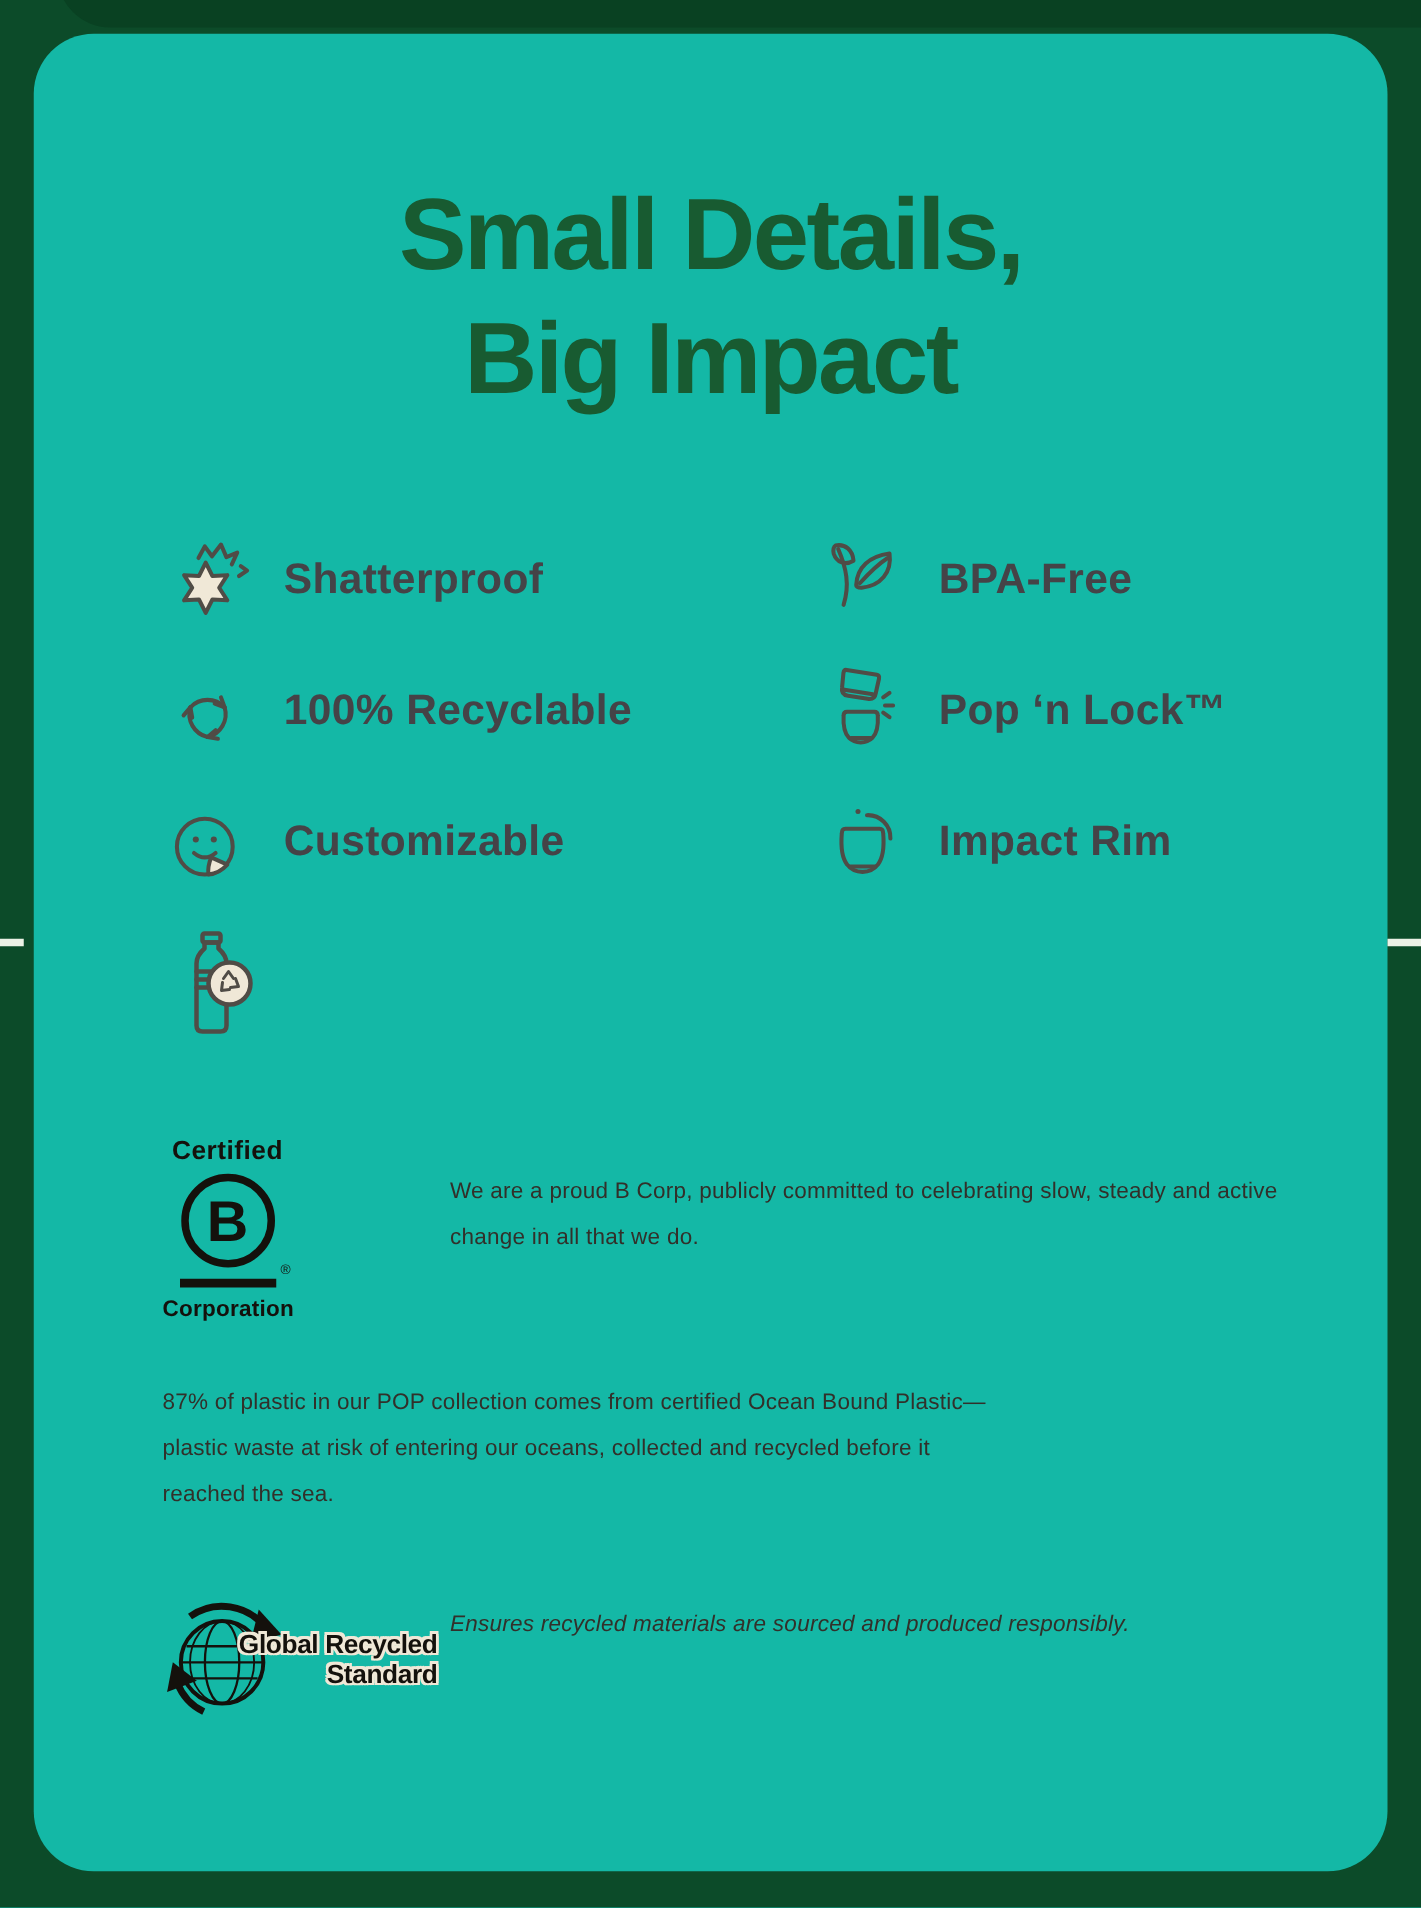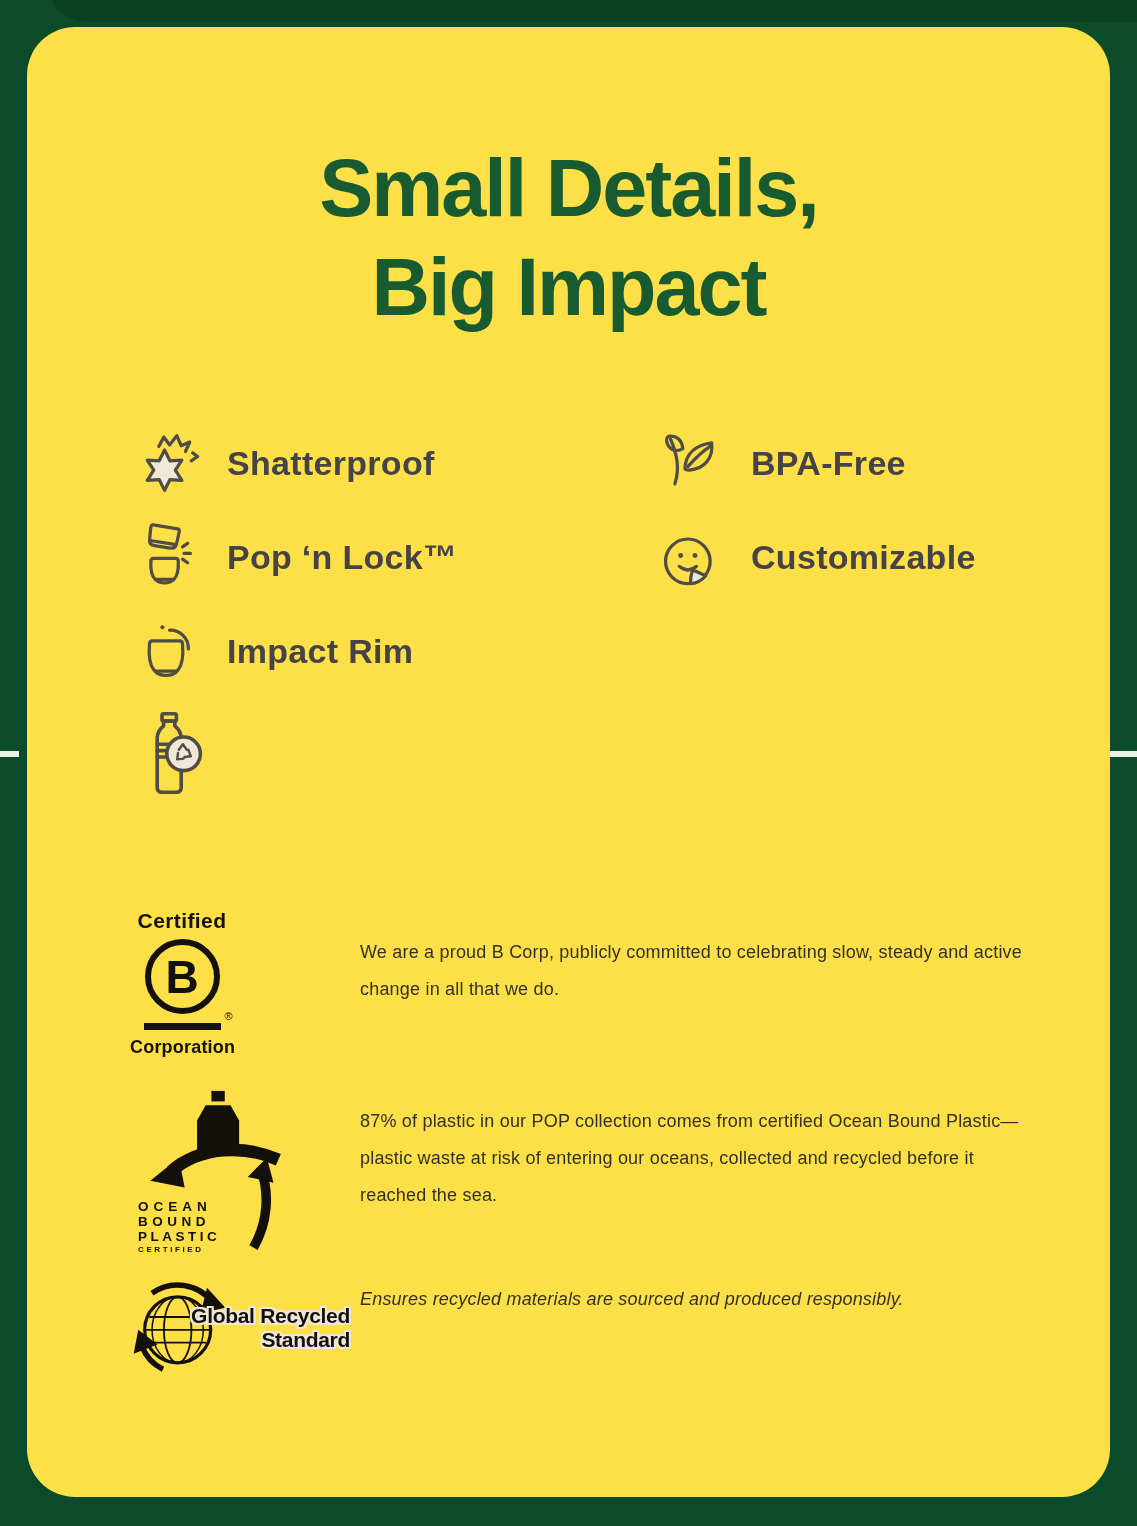--- a/index.html
+++ b/index.html
@@ -7,32 +7,32 @@
     width:1137px;height:1526px;position:relative;overflow:hidden;
     background:#0C4B29;
     font-family:"Liberation Sans",sans-serif;
   }
   .prev-edge{
     position:absolute;top:-30px;left:46px;right:-20px;height:52px;
     background:#094122;border-radius:0 0 0 42px;
   }
   .card{
     position:absolute;left:27px;top:27px;width:1083px;height:1470px;
-    background:#fde047;border-radius:48px;
+    background:#14b8a6;border-radius:48px;
   }
   .headline{
     position:absolute;top:112px;left:0;width:100%;margin:0;
     text-align:center;color:#185B31;
     font-size:81px;line-height:99px;font-weight:900;letter-spacing:-2px;
   }
   .headline span{display:block;}
   
   .features{
     position:absolute;left:103px;top:400px;
-    display:grid;grid-template-columns:524px auto;row-gap:22px;
+    display:grid;grid-template-columns:524px auto;row-gap:33px;
   }
   .feat{display:flex;align-items:center;gap:25px;}
   .feat.wide{grid-column:1 / -1;}
   .feat svg{flex:none;display:block;}
   .ficon{stroke:#504C46;fill:none;stroke-width:4.5;stroke-linecap:round;stroke-linejoin:round;}
   .flabel{font-size:34px;font-weight:700;color:#454347;letter-spacing:.3px;}
   
   .cert{position:absolute;left:103px;display:flex;}
   #cert1{top:882px;} #cert2{top:1058px;} #cert3{top:1244px;}
   .cert-logo{width:230px;flex:none;}
@@ -100,20 +100,37 @@
     <div class="feat">
       <svg class="ficon" width="72" height="72" viewBox="0 0 100 100">
         <path d="M20 13 C31 11 39 18 40 30 C30 36 21 31 18 22 C17 18 18 14 20 13 Z"></path>
         <path d="M43 57 C44 37 58 25 80 22 C83 43 70 58 49 60 C46 60 43 59 43 57 Z"></path>
         <path d="M47 55 C57 44 67 34 78 27"></path>
         <path d="M23 17 C32 38 36 57 29 79"></path>
       </svg>
       <span class="flabel">BPA-Free</span>
     </div>
 
+    <div class="feat">
+      <svg class="ficon" width="72" height="72" viewBox="0 0 100 100">
+        <g>
+          <path d="M31 47 A26 26 0 0 1 69 47"></path>
+          <path d="M69 47 L58 43 M69 47 L65 36"></path>
+        </g>
+        <g transform="rotate(120 50 58)">
+          <path d="M31 47 A26 26 0 0 1 69 47"></path>
+          <path d="M69 47 L58 43 M69 47 L65 36"></path>
+        </g>
+        <g transform="rotate(240 50 58)">
+          <path d="M31 47 A26 26 0 0 1 69 47"></path>
+          <path d="M69 47 L58 43 M69 47 L65 36"></path>
+        </g>
+      </svg>
+      <span class="flabel">100% Recyclable</span>
+    </div>
 
     <div class="feat">
       <svg class="ficon" width="72" height="72" viewBox="0 0 100 100">
         <g transform="rotate(9 47 22)">
           <path d="M30 8 L64 8 Q67 8 67 12 L66 28 Q66 36 58 36 L36 36 Q28 36 28 28 L27 12 Q27 8 30 8 Z"></path>
           <path d="M31 30 L63 30"></path>
         </g>
         <path d="M33 52 Q29 52 29 56 Q28 74 35 81 Q40 86 48 86 Q56 86 61 81 Q68 74 67 56 Q67 52 63 52 Z"></path>
         <path d="M37 81 L59 81"></path>
         <path d="M73 36 L80 31 M75 45 L84 45 M73 53 L80 58"></path>
@@ -168,38 +185,20 @@
           <div class="bcorp-bar"></div>
           <span class="bcorp-reg">®</span>
         </div>
         <div class="bcorp-corp">Corporation</div>
       </div>
     </div>
     <div class="cert-text">We are a proud B Corp, publicly committed to celebrating slow, steady and active change in all that we do.</div>
   </div>
 
   <div class="cert" id="cert2">
-    <div class="cert-logo">
-      <div class="obp">
-        <svg class="obp-art" width="180" height="172" viewBox="0 0 170 180" fill="#14110C">
-          <path d="M76 2 h14 v11 h-14 Z"></path>
-          <path d="M70 17 h26 l9 16 v32 h-44 v-32 Z"></path>
-          <path d="M34 86 C64 60 110 58 146 74" stroke="#14110C" stroke-width="13" fill="none"></path>
-          <polygon points="42,72 12,96 48,103"></polygon>
-          <path d="M128 84 C137 110 135 140 120 166" stroke="#14110C" stroke-width="10" fill="none"></path>
-          <polygon points="114,92 134,72 141,98"></polygon>
-        </svg>
-        <div class="obp-text">
-          <div class="obp-t1">OCEAN</div>
-          <div class="obp-t2">BOUND</div>
-          <div class="obp-t3">PLASTIC</div>
-          <div class="obp-t4">CERTIFIED</div>
-        </div>
-      </div>
-    </div>
     <div class="cert-text">87% of plastic in our POP collection comes from certified Ocean Bound Plastic—plastic waste at risk of entering our oceans, collected and recycled before it reached the sea.</div>
   </div>
 
   <div class="cert" id="cert3">
     <div class="cert-logo">
       <div class="grs">
         <svg class="grs-art" width="110" height="110" viewBox="0 0 120 120" fill="none" stroke="#14110C">
           <circle cx="52" cy="62" r="36" stroke-width="3.5"></circle>
           <ellipse cx="52" cy="62" rx="15" ry="36" stroke-width="2"></ellipse>
           <ellipse cx="52" cy="62" rx="28" ry="36" stroke-width="1.6"></ellipse>

